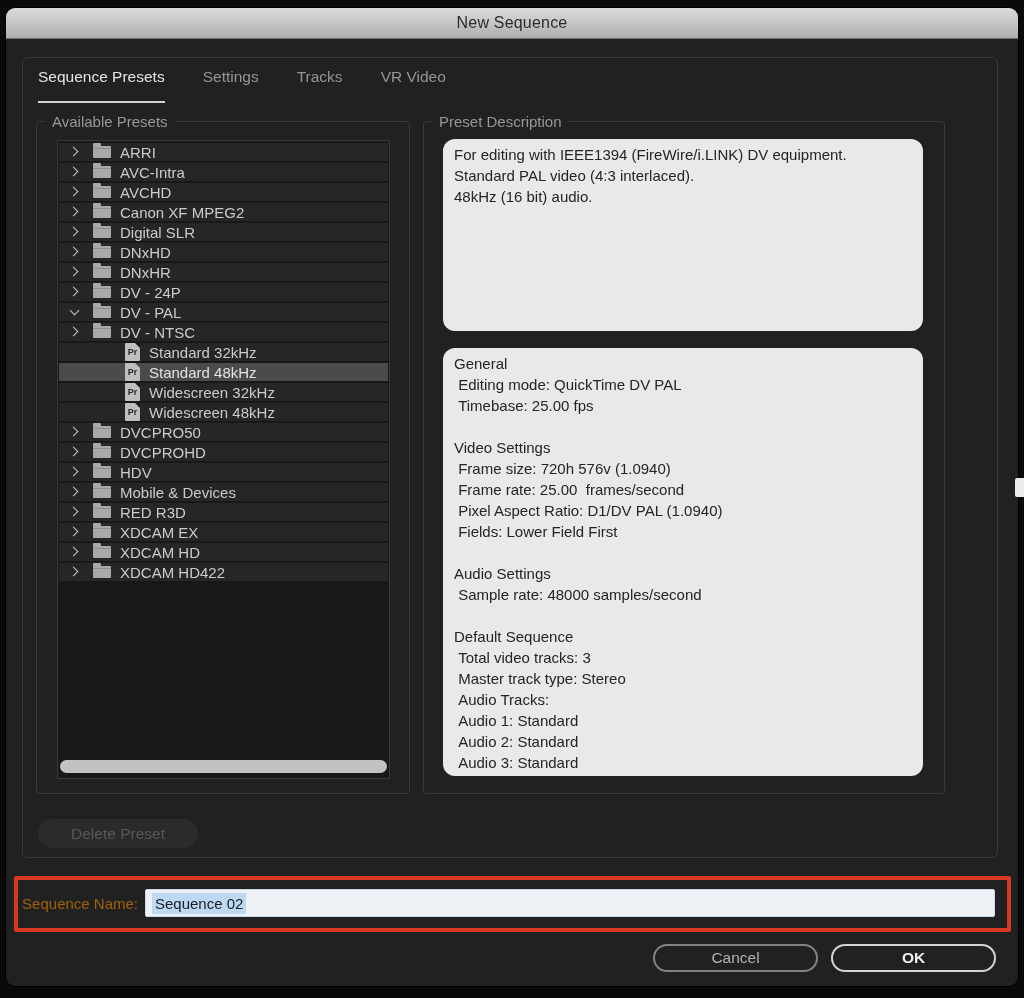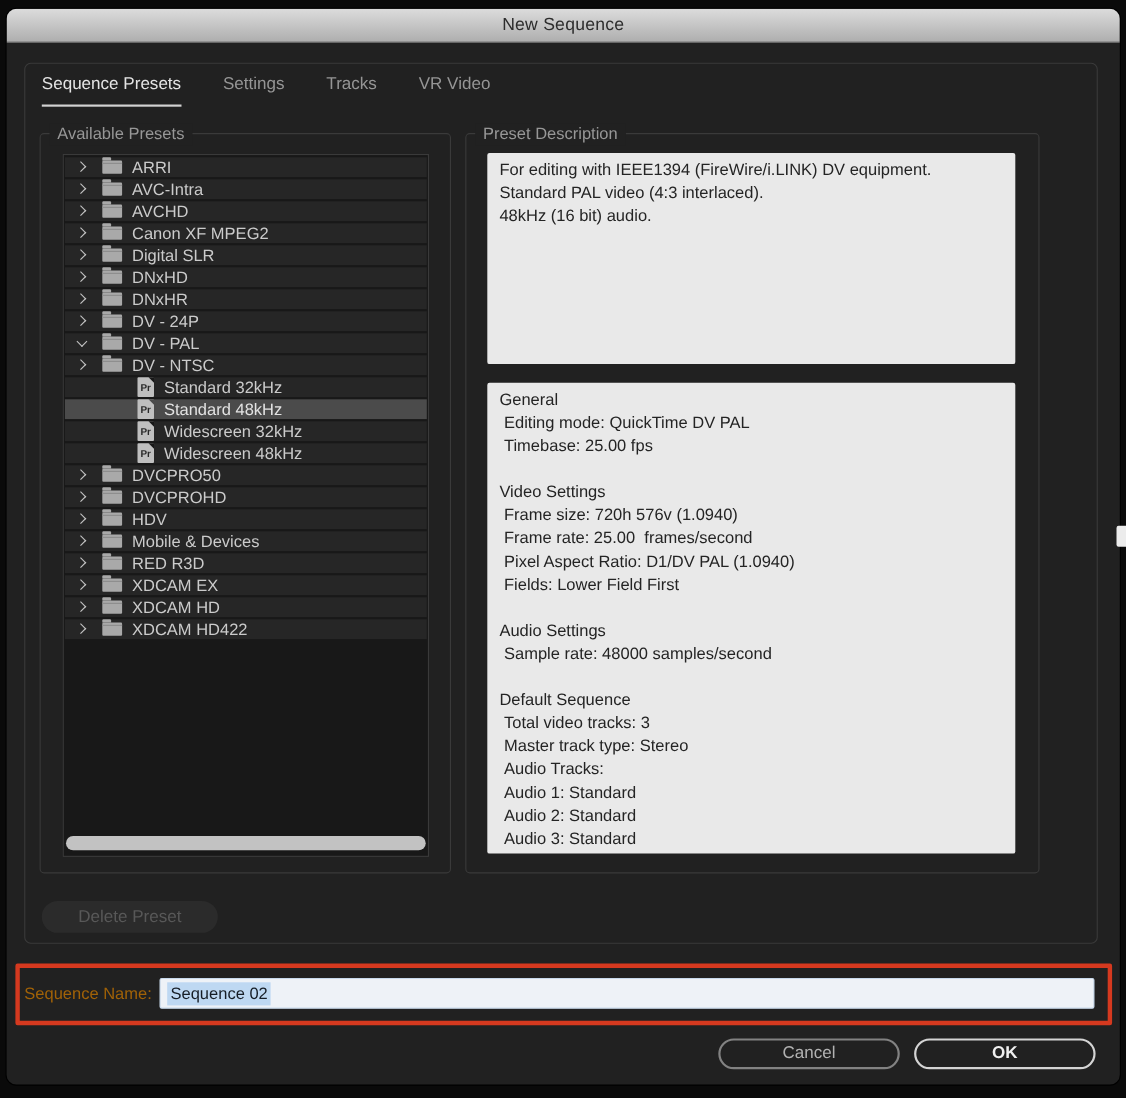--- a/index.html
+++ b/index.html
@@ -25,21 +25,21 @@
   }
   .titlebar .ttl { font-size:16px; color:#2d2d2d; letter-spacing:0.2px; }
 
   .content-frame {
     left:22px; top:57px; width:974px; height:799px;
     border:1px solid #3a3a3a; border-radius:6px;
   }
 
   
   .tabbar { left:38px; top:68px; display:flex; gap:38px; }
-  .tab { font-size:15.5px; color:#959595; padding-bottom:9px; cursor:default; }
+  .tab { font-size:15.5px; color:#959595; padding-bottom:15px; cursor:default; }
   .tab.active { color:#e4e4e4; border-bottom:2px solid #d2d2d2; }
 
   
   .groupbox { border:1px solid #3a3a3a; border-radius:4px; }
   .groupbox .legend {
     position:absolute; top:-10px; left:8px; padding:0 7px;
     background:#212121; color:#979797; font-size:15px; line-height:20px;
   }
   .gb-presets { left:36px; top:121px; width:372px; height:671px; }
   .gb-desc    { left:423px; top:121px; width:520px; height:671px; }
@@ -84,21 +84,21 @@
     border-right:0; border-bottom:0; }
   .row.selected .pricon::after { border-top-color:#4b4b4b; }
 
   .hscroll {
     position:absolute; left:60px; top:760px; width:327px; height:13px;
     background:#c2c2c2; border-radius:7px;
   }
 
   
   .descbox {
-    background:#e9e9e9; border-radius:2px; color:#242424;
+    background:#e9e9e9; border-radius:12px; color:#242424;
     font-size:15px; line-height:21px; padding:5px 11px;
     white-space:pre-wrap; box-sizing:border-box; overflow:hidden;
   }
   .desc-summary { left:443px; top:139px; width:480px; height:192px; }
   .desc-details { left:443px; top:348px; width:480px; height:428px; }
 
   
   .btn {
     display:flex; align-items:center; justify-content:center;
     border-radius:15px; font-size:15.5px; box-sizing:border-box; cursor:default;

